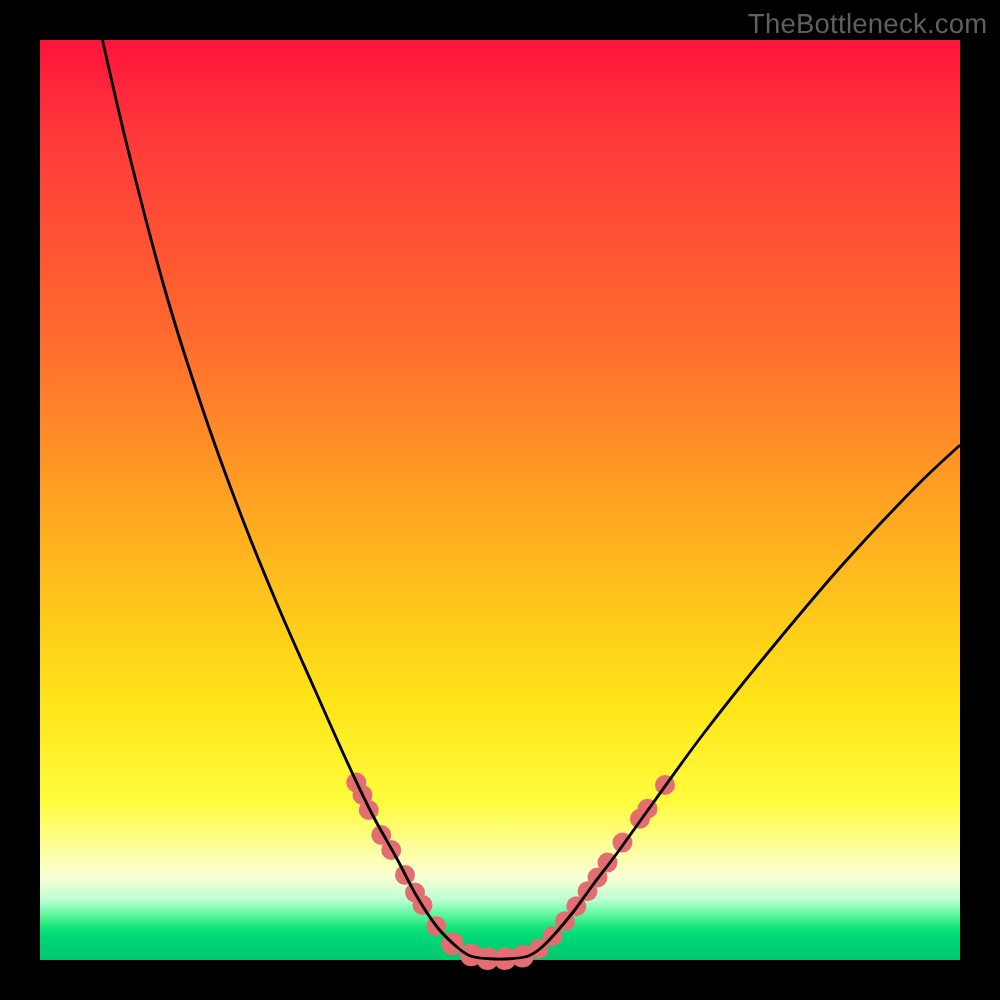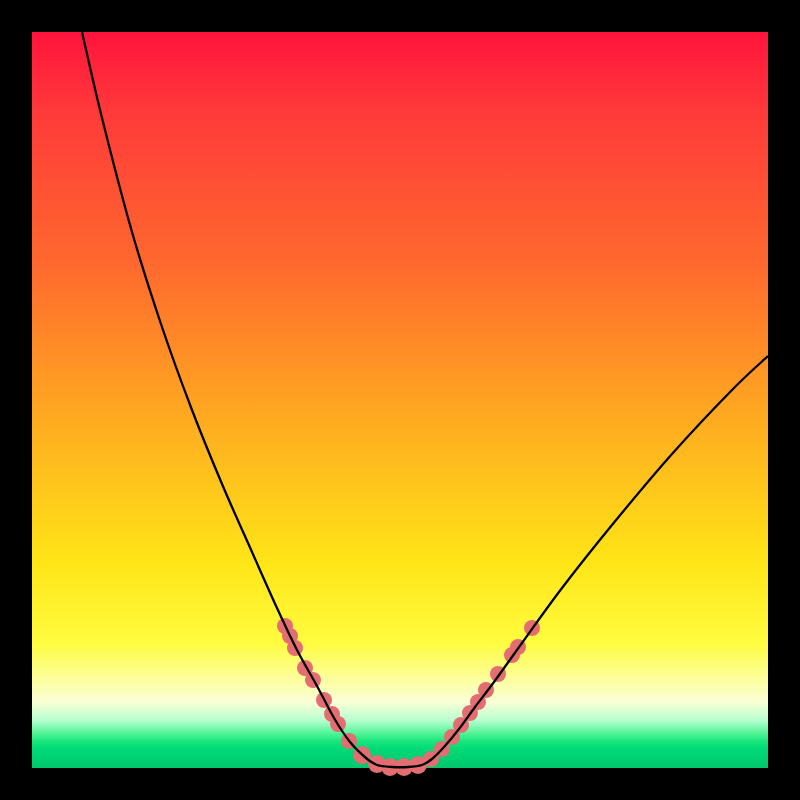--- a/index.html
+++ b/index.html
@@ -62,20 +62,21 @@
   }
   .line {
     stroke: #000;
     fill: none;
   }
 </style>
 </head>
 <body>
 
 <div class="frame">
+  <div class="watermark">TheBottleneck.com</div>
 
   <div class="plot">
     <svg class="curve" viewBox="0 0 736 736" preserveAspectRatio="none">
       <g id="dots-layer">
           <circle cx="253" cy="594" r="8" class="dot" fill="#e46d72"></circle>
           <circle cx="258" cy="604" r="8" class="dot" fill="#e46d72"></circle>
           <circle cx="263" cy="616" r="8" class="dot" fill="#e46d72"></circle>
           <circle cx="273" cy="636" r="8" class="dot" fill="#e46d72"></circle>
           <circle cx="281" cy="648" r="8" class="dot" fill="#e46d72"></circle>
           <circle cx="292" cy="668" r="8" class="dot" fill="#e46d72"></circle>

